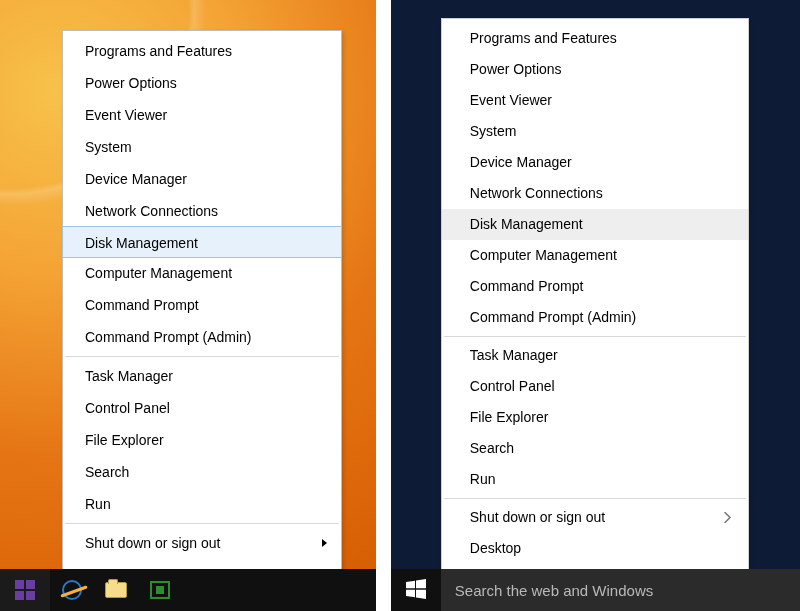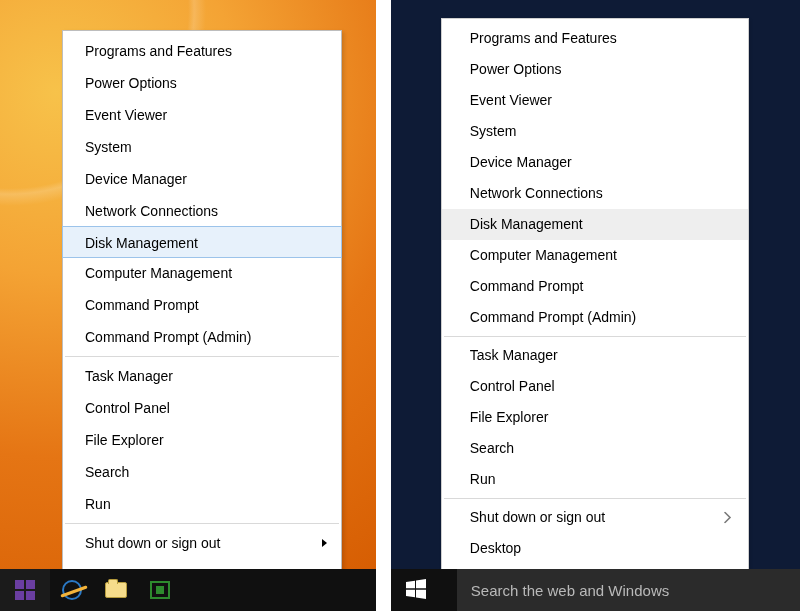--- a/index.html
+++ b/index.html
@@ -146,21 +146,21 @@
   .win-logo-10 svg { width: 20px; height: 20px; fill:#ffffff; }
   .searchbox-10 {
     flex: 1;
     height: 42px;
     background: #2b2b2b;
     display: flex;
     align-items: center;
     padding-left: 14px;
     color: #b9b9b9;
     font-size: 15px;
-    margin-left: 16px;
+    margin-left: 0px;
   }
 
   .ctxmenu-right {
     left: 50px;
     top: 18px;
     width: 308px;
     border: 1px solid #cfcfcf;
     box-shadow: 1px 1px 3px rgba(0,0,0,0.12);
   }
   .ctxmenu-right .ctx-item {

